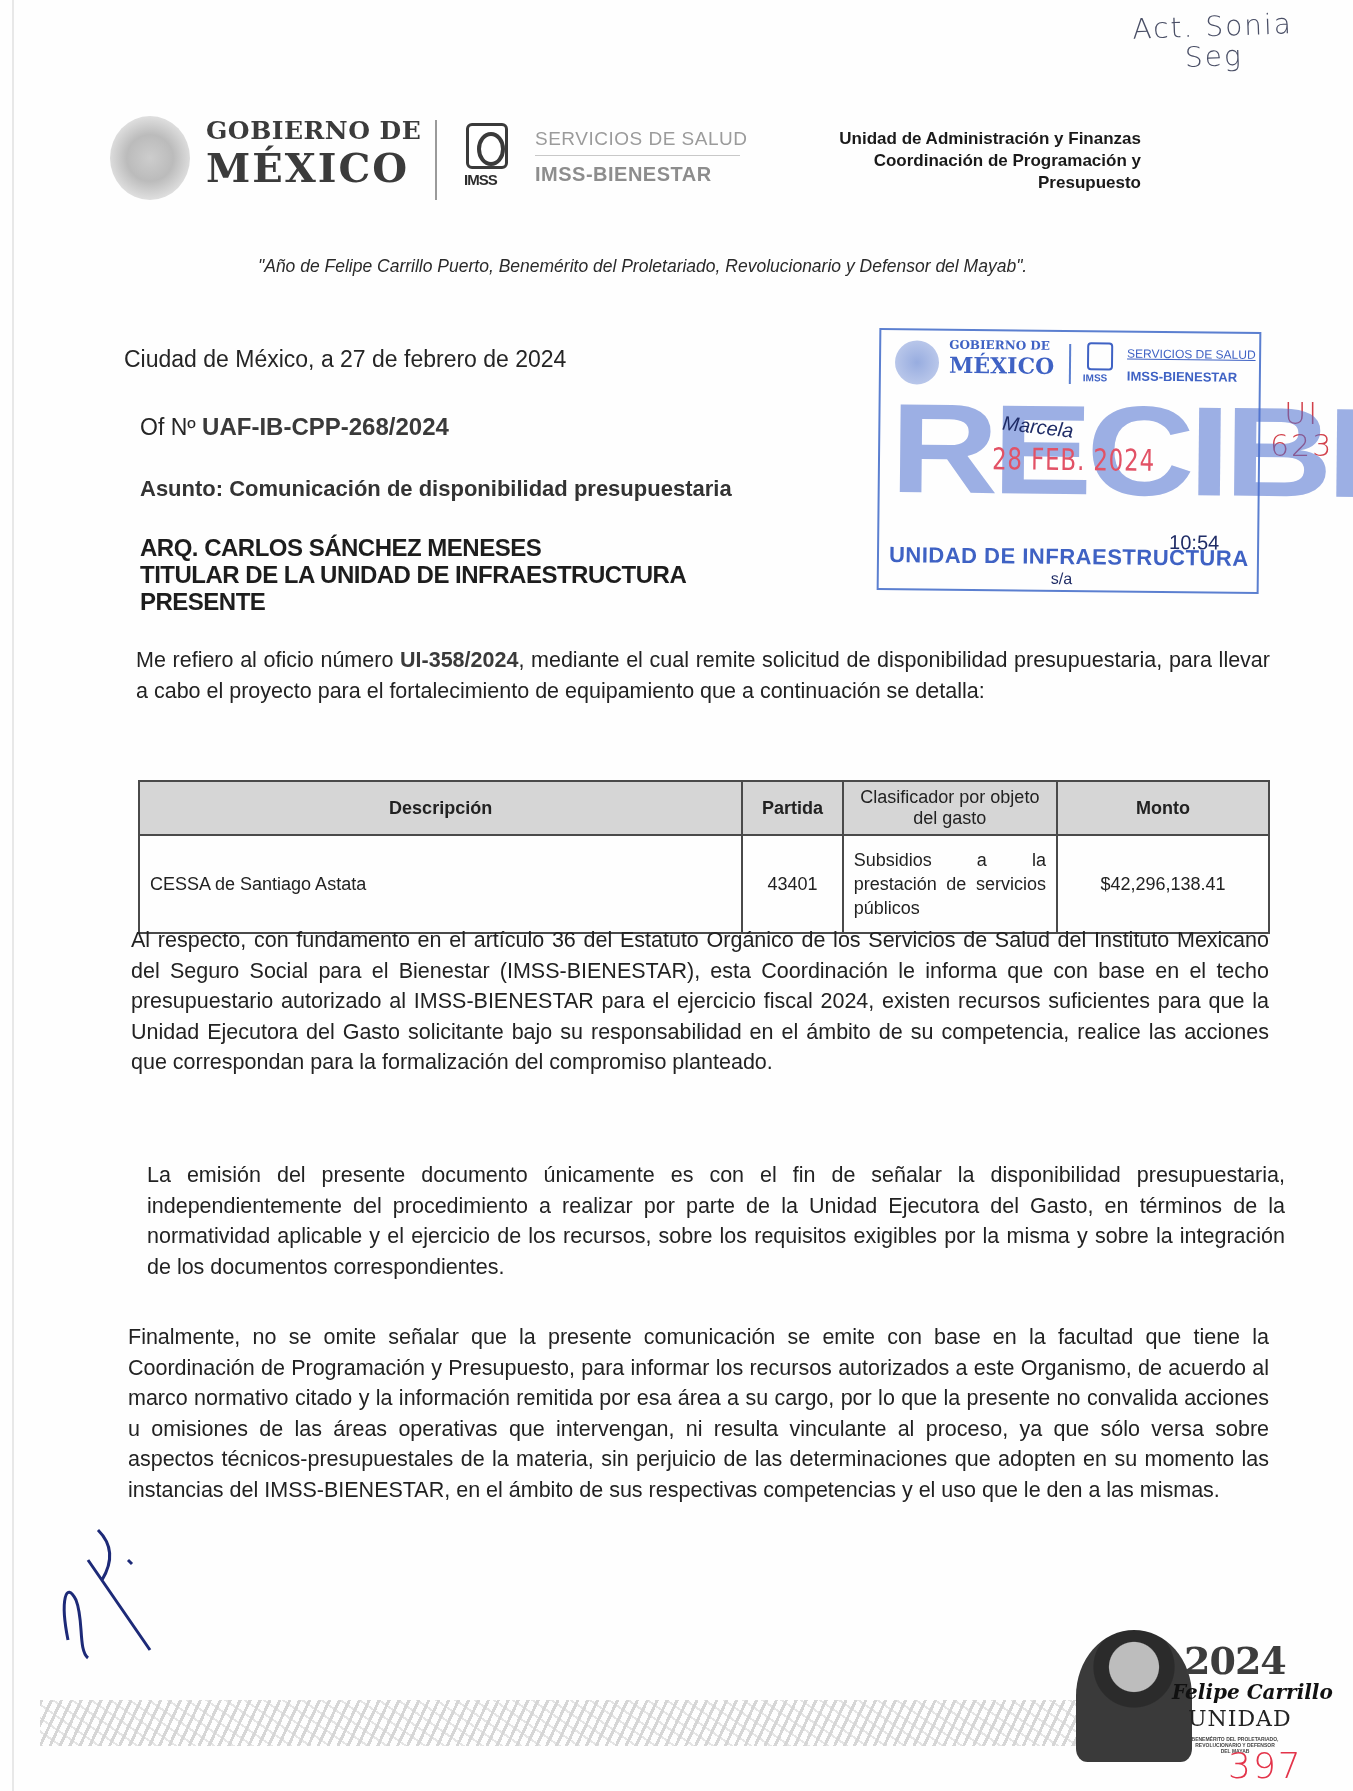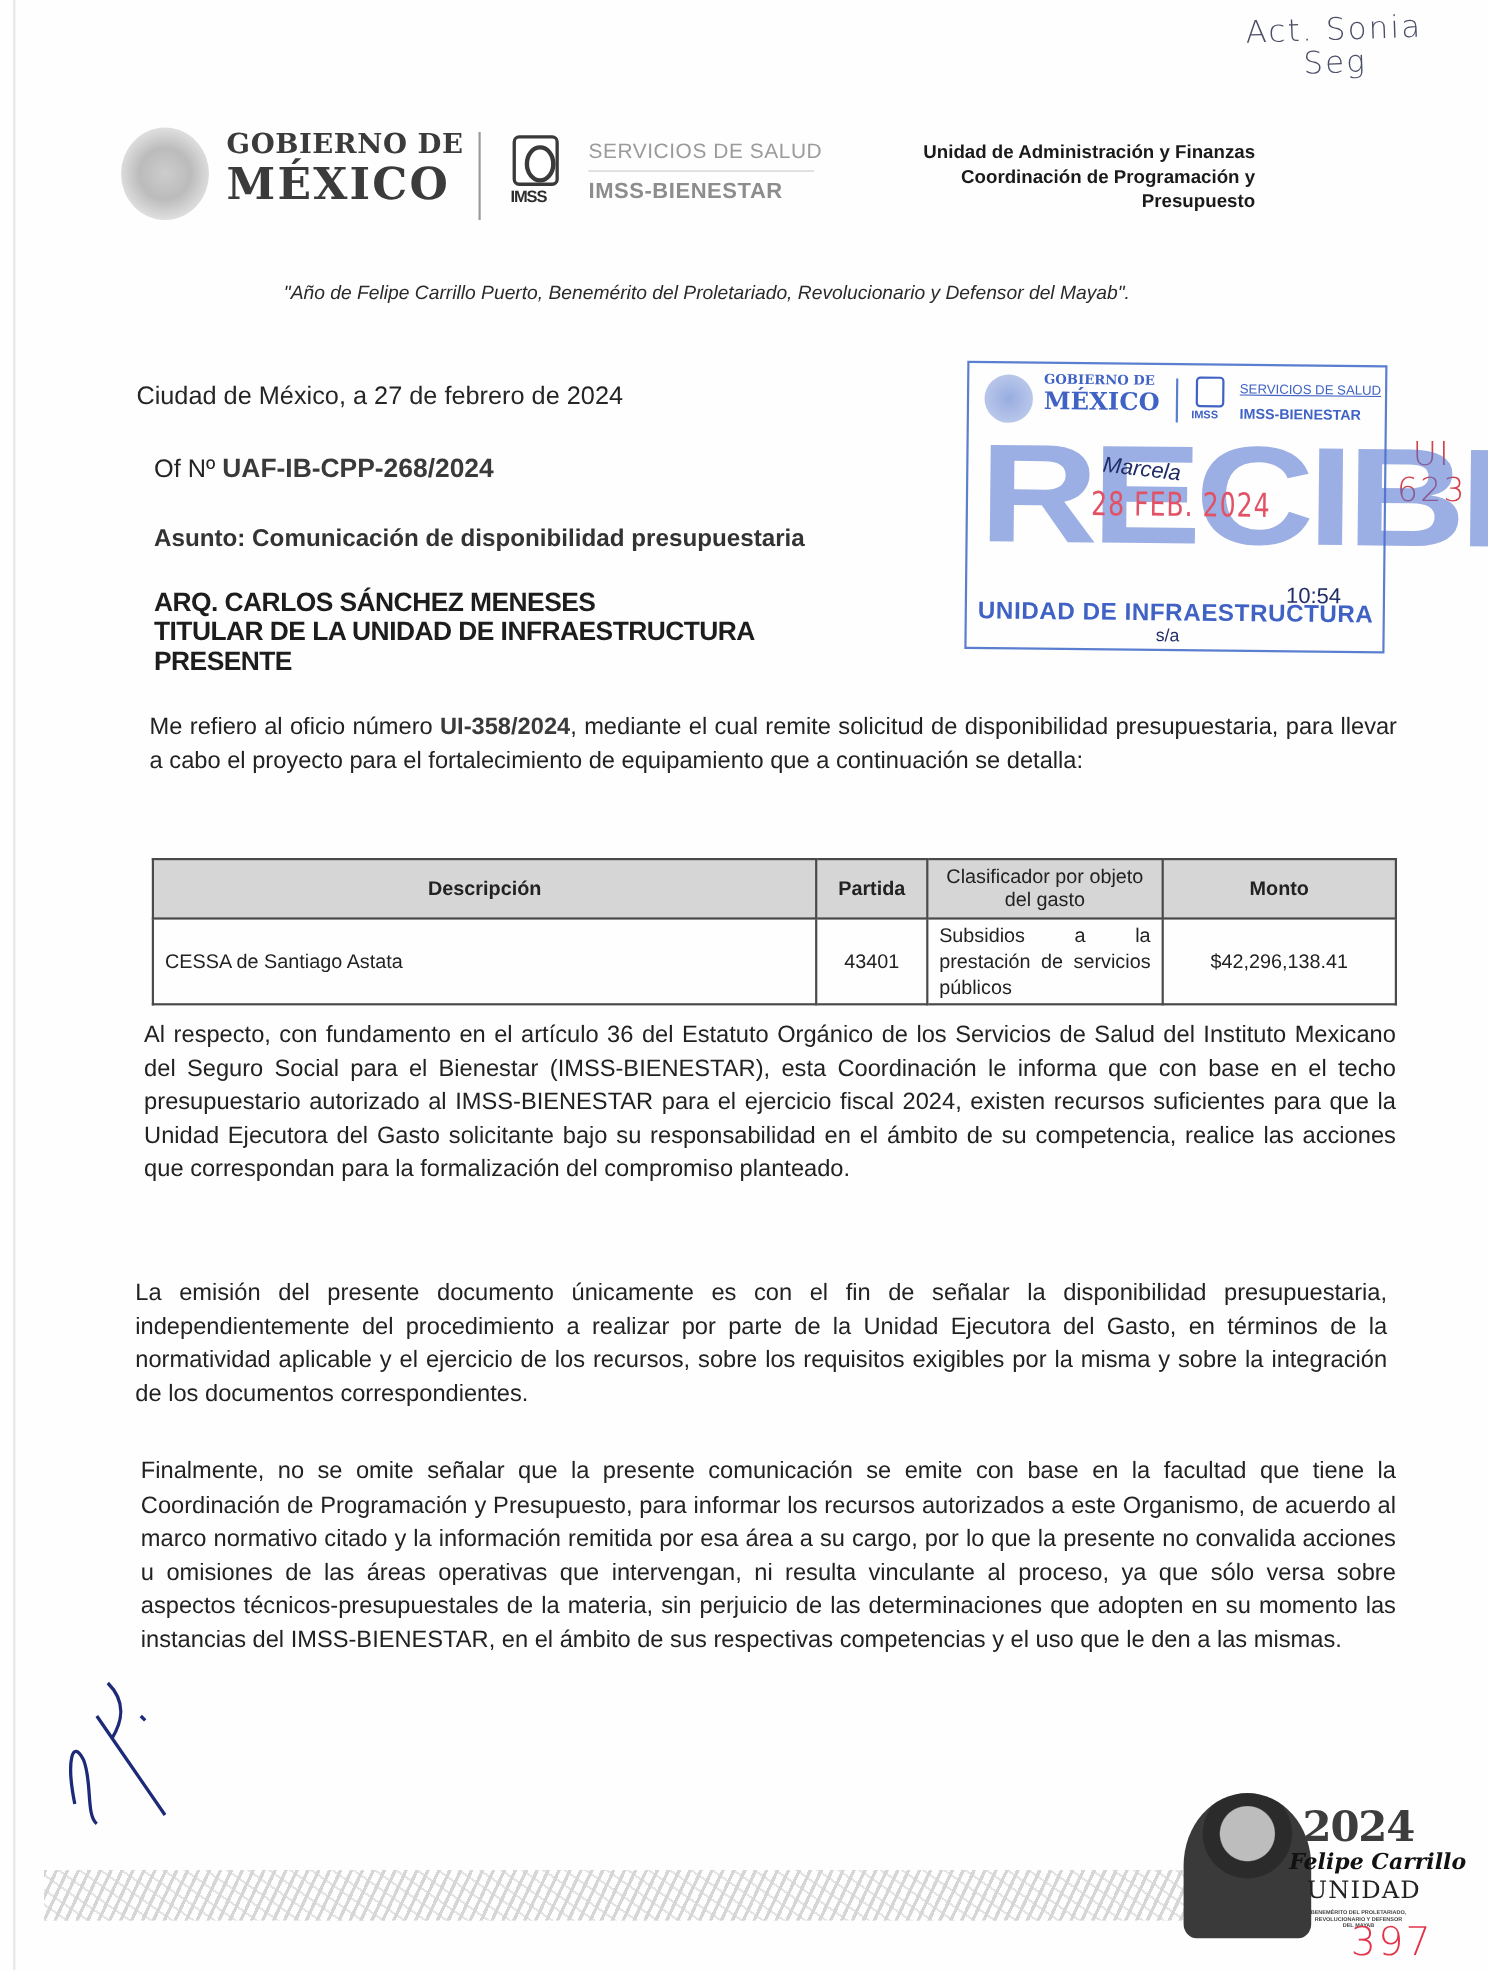--- a/index.html
+++ b/index.html
@@ -56,28 +56,28 @@
     .stamp .s-date { position: absolute; left: 112px; top: 110px; font-size: 30px; color: #e25266; font-family: "DejaVu Sans Condensed","DejaVu Sans", sans-serif; letter-spacing: 1px; transform: scaleX(0.85); transform-origin: left; }
     .stamp .s-sign { position: absolute; left: 122px; top: 84px; font-size: 20px; color: #1f2c66; font-style: italic; transform: rotate(6deg); }
     .stamp .s-time { position: absolute; left: 290px; top: 198px; font-size: 20px; color: #1f2c66; }
     .stamp .s-unit { position: absolute; left: 10px; top: 212px; font-size: 22px; font-weight: bold; letter-spacing: 0.5px; }
     .stamp .s-sa { position: absolute; left: 172px; top: 238px; font-size: 16px; color: #1f2c66; }
 
     .para { position: absolute; left: 136px; width: 1134px; font-size: 21.5px; line-height: 30.5px; text-align: justify; color: #222; }
     .p1 { top: 645px; }
     .p1 b { color: #3a3a3a; }
     .p2 { top: 925px; left: 131px; width: 1138px; }
-    .p3 { top: 1160px; left: 123px; width: 1138px; }
+    .p3 { top: 1160px; left: 147px; width: 1138px; }
     .p4 { top: 1322px; left: 128px; width: 1141px; }
 
     
     .tbl { position: absolute; left: 138px; top: 780px; width: 1132px; border-collapse: collapse; }
     .tbl th, .tbl td { border: 2px solid #4a4a4a; font-size: 18px; color: #222; }
     .tbl th { background: #d6d6d6; font-weight: bold; height: 54px; padding: 2px 8px; }
-    .tbl td { height: 56px; padding: 2px 10px; }
+    .tbl td { height: 56px; padding: 12px 10px; }
     .c-desc { width: 552px; }
     .c-part { width: 92px; text-align: center; }
     .c-clas { width: 196px; text-align: center; font-weight: normal !important; }
     .c-mont { width: 194px; text-align: center; }
     .tbl td.c-clas { text-align: justify; line-height: 24px; }
 
     
     .sig { position: absolute; left: 58px; top: 1500px; width: 110px; height: 160px; }
 
     .footer-addr { position: absolute; left: 86px; top: 1642px; font-size: 15px; color: #666; line-height: 19px; }

